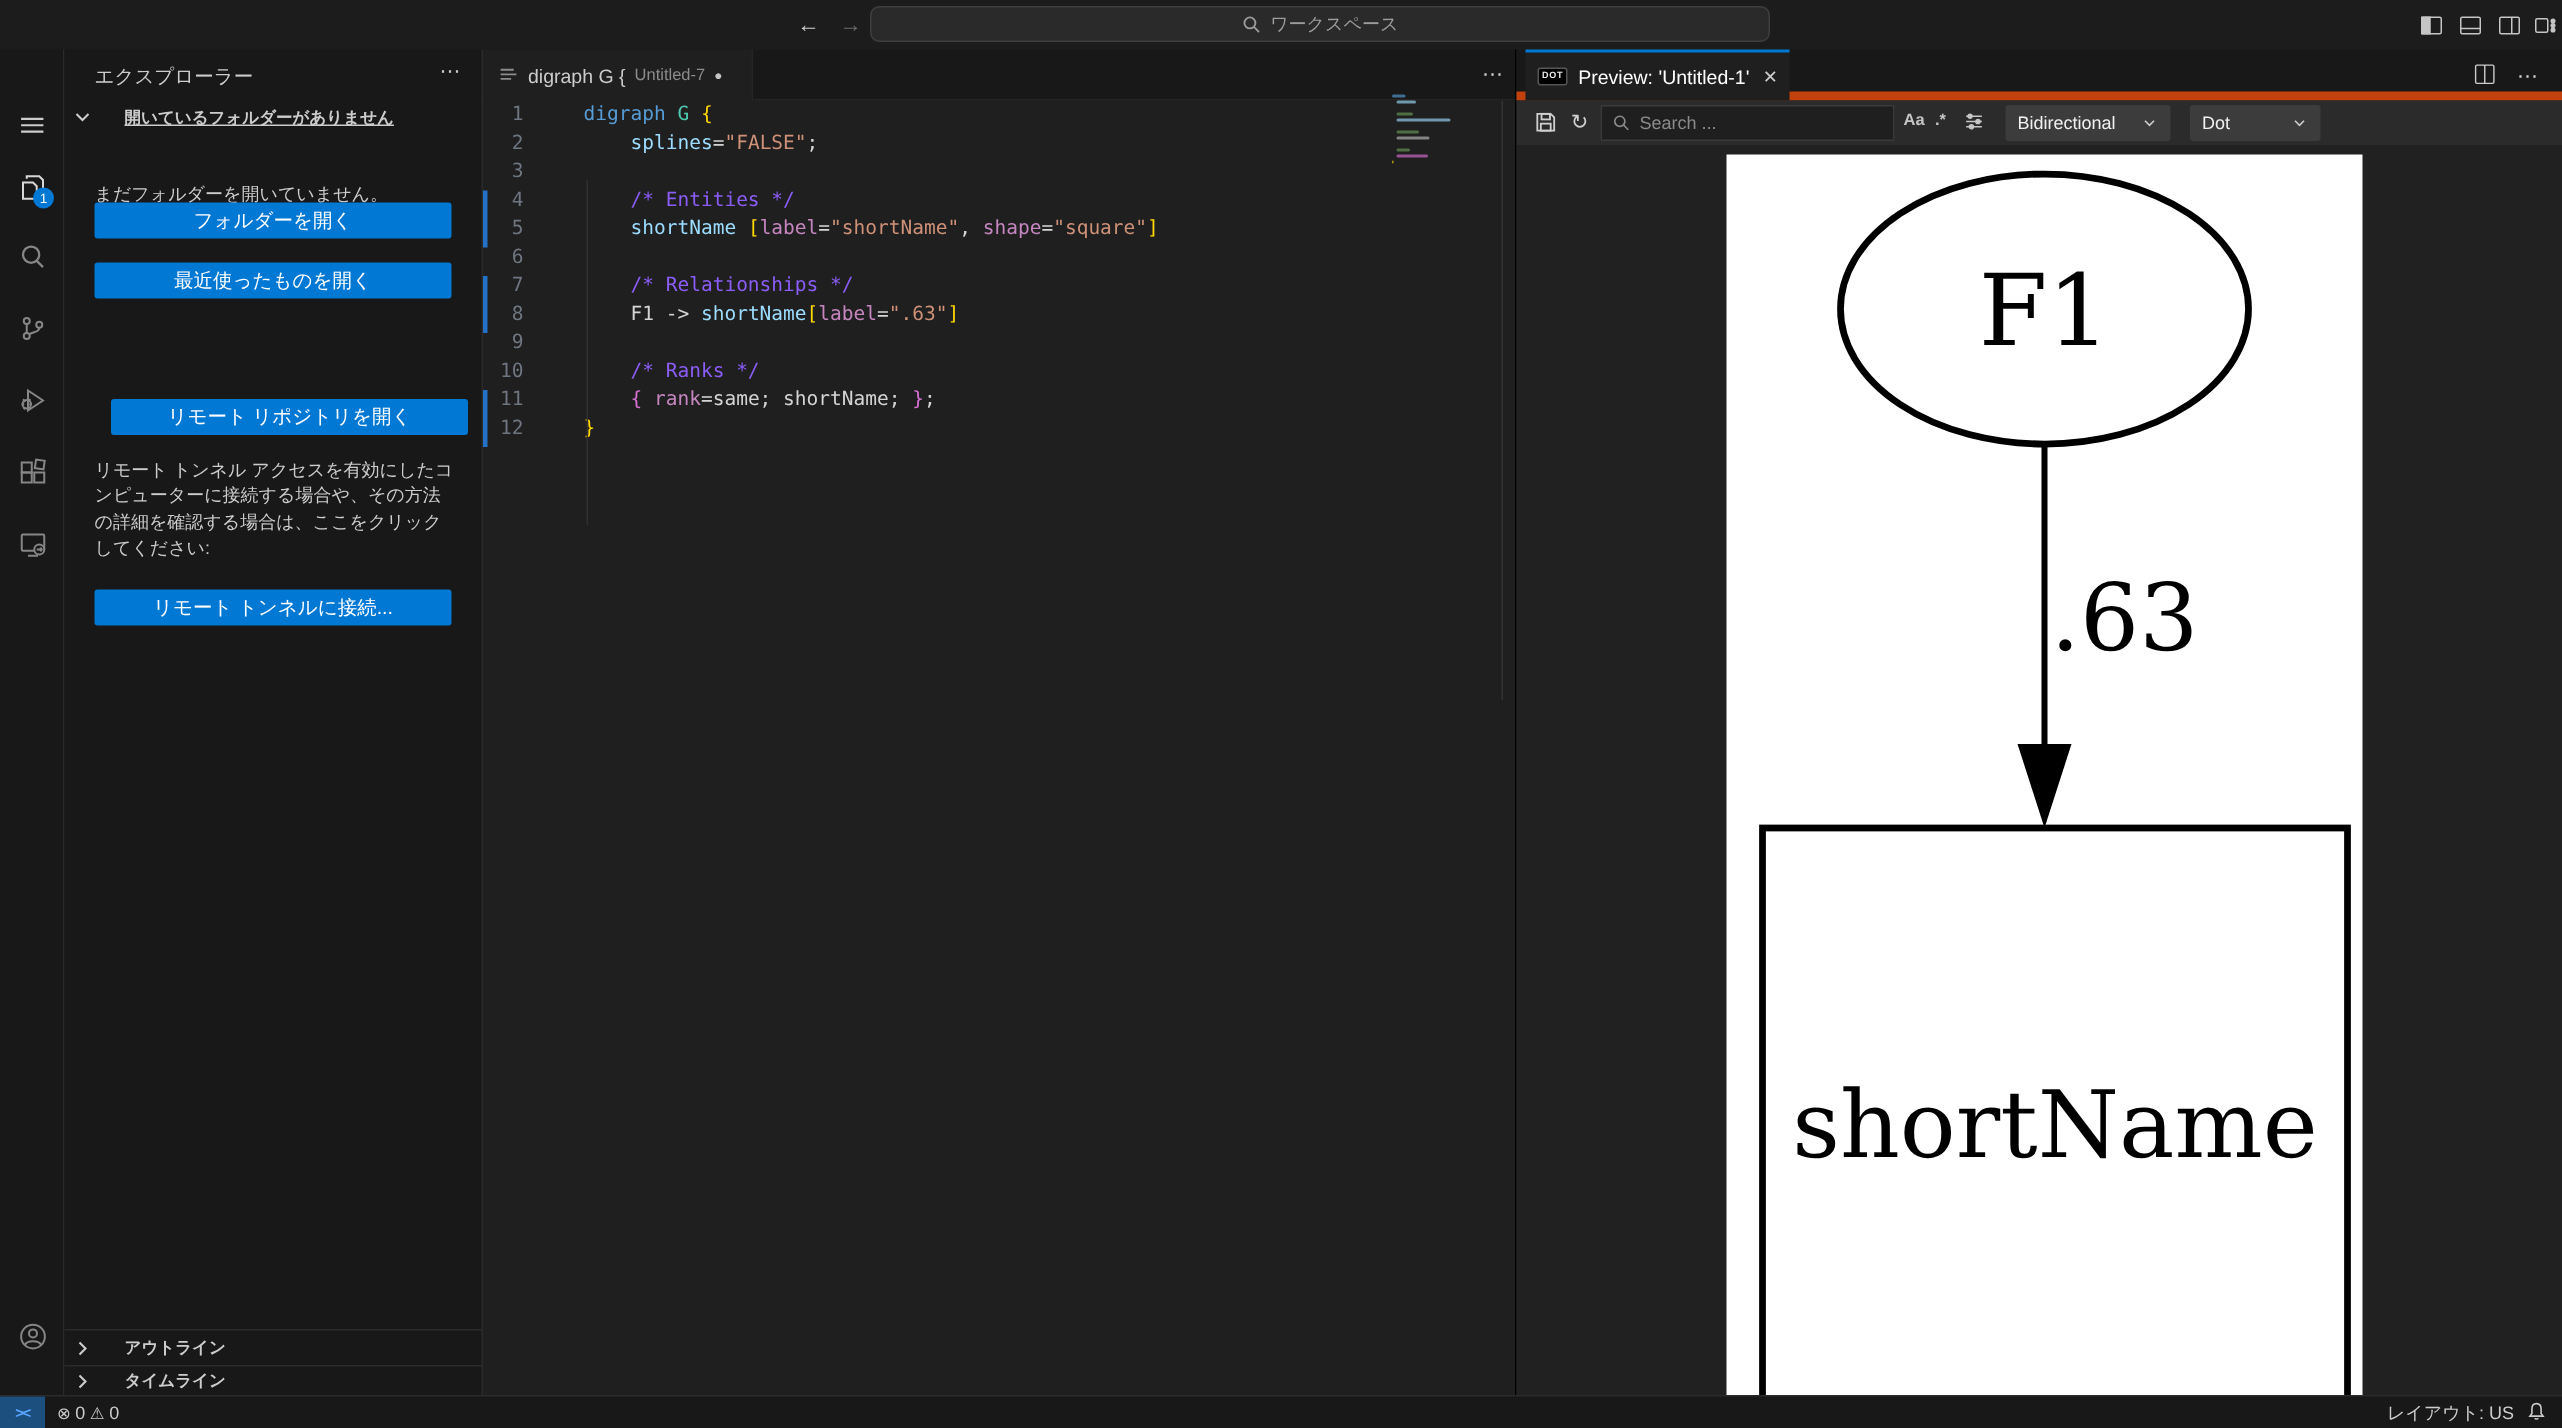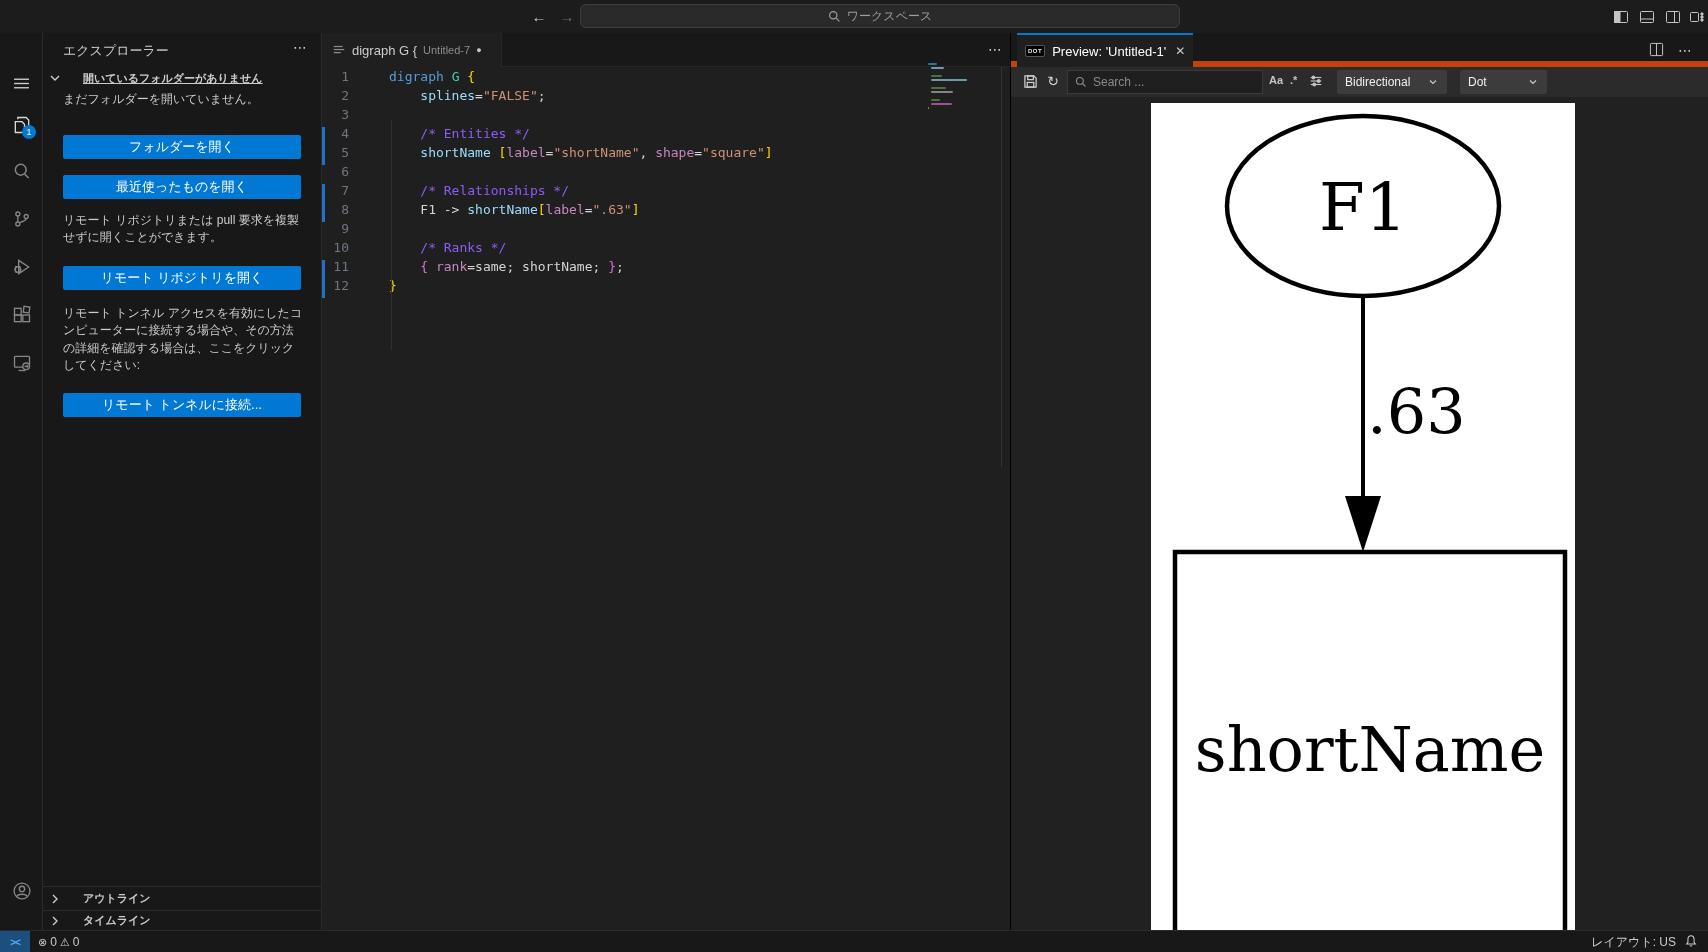--- a/index.html
+++ b/index.html
@@ -214,25 +214,24 @@
   <div id="sb-header">
     <span id="sb-title">エクスプローラー</span>
     <span id="sb-more">⋯</span>
   </div>
   <div id="sb-section">
     <svg class="chev" viewBox="0 0 16 16" fill="none" stroke="#cccccc" stroke-width="1.4">
         <path d="M4 6 L8 10 L12 6"></path>
       </svg>
     <span>開いているフォルダーがありません</span>
   </div>
-  <div class="sb-text" style="top:58px;">まだフォルダーを開いていません。</div>
+  <div class="sb-text" style="top:88px;">まだフォルダーを開いていません。</div>
   <button class="sb-btn" style="top:102px;">フォルダーを開く</button>
   <button class="sb-btn" style="top:142px;">最近使ったものを開く</button>
-  <div class="sb-text" style="top:179px;">リモート リポジトリまたは pull 要求を複製せずに開くことができます。</div>
-  <button class="sb-btn" style="top:233px;">リモート リポジトリを開く</button>
+  <button class="sb-btn" style="top:233px;margin-left:11px;">リモート リポジトリを開く</button>
   <div class="sb-text" style="top:272px;">リモート トンネル アクセスを有効にしたコンピューターに接続する場合や、その方法の詳細を確認する場合は、ここをクリックしてください:</div>
   <button class="sb-btn" style="top:360px;">リモート トンネルに接続...</button>
   <div class="sb-bottom" style="top:853px;">
     <svg class="chev" viewBox="0 0 16 16" fill="none" stroke="#cccccc" stroke-width="1.4">
         <path d="M6 4 L10 8 L6 12"></path>
       </svg>
     <span>アウトライン</span>
   </div>
   <div class="sb-bottom" style="top:877px; height:20px;">
     <svg class="chev" viewBox="0 0 16 16" fill="none" stroke="#cccccc" stroke-width="1.4">

